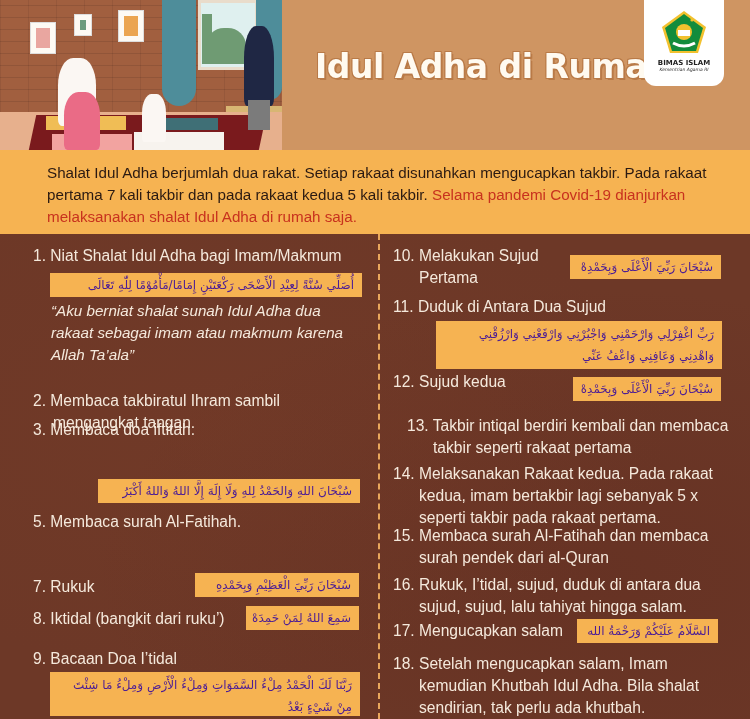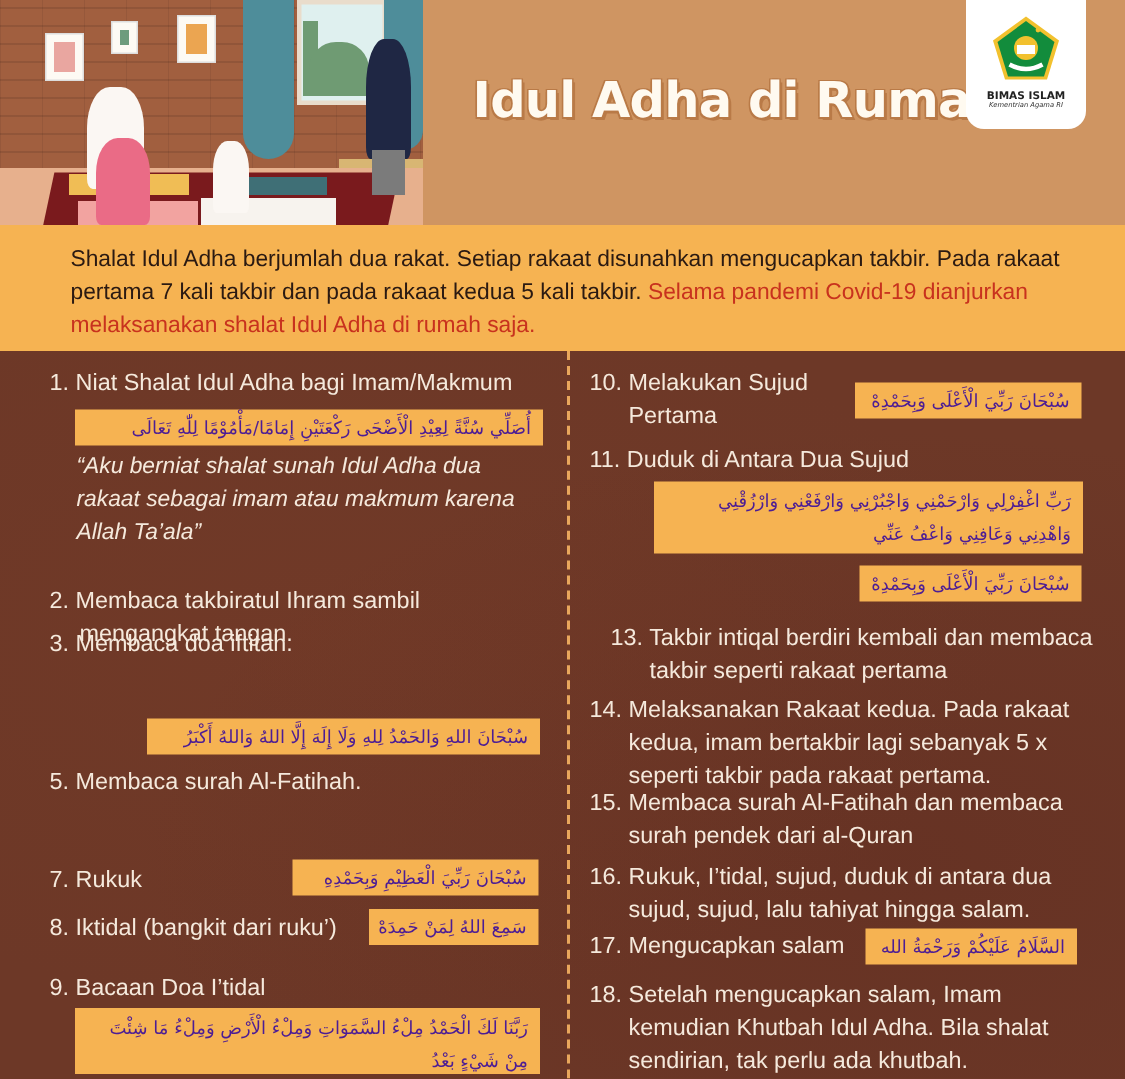--- a/index.html
+++ b/index.html
@@ -147,20 +147,24 @@
   <div class="item hang2" style="left:393px;top:11px;width:160px;">
     <span>10.</span>
     <span>Melakukan Sujud Pertama</span>
   </div>
   <div class="ar" style="left:570px;top:21px;width:151px;">سُبْحَانَ رَبِّيَ الْأَعْلَى وَبِحَمْدِهْ</div>
   <div class="item" style="left:393px;top:62px;">
     <span>11.</span>
     <span>Duduk di Antara Dua Sujud</span>
   </div>
   <div class="ar ml" style="left:436px;top:87px;width:286px;height:48px;">رَبِّ اغْفِرْلِي وَارْحَمْنِي وَاجْبُرْنِي وَارْفَعْنِي وَارْزُقْنِي وَاهْدِنِي وَعَافِنِي وَاعْفُ عَنِّي</div>
+  <div class="item" style="left:393px;top:137px;">
+    <span>12.</span>
+    <span>Sujud kedua</span>
+  </div>
   <div class="ar" style="left:573px;top:143px;width:148px;">سُبْحَانَ رَبِّيَ الْأَعْلَى وَبِحَمْدِهْ</div>
   <div class="item hang2" style="left:393px;top:181px;width:340px;margin-left:14px;">
     <span>13.</span>
     <span>Takbir intiqal berdiri kembali dan membaca takbir seperti rakaat pertama</span>
   </div>
   <div class="item hang2" style="left:393px;top:229px;width:340px;">
     <span>14.</span>
     <span>Melaksanakan Rakaat kedua. Pada rakaat kedua, imam bertakbir lagi sebanyak 5 x seperti takbir pada rakaat pertama.</span>
   </div>
   <div class="item hang2" style="left:393px;top:291px;width:340px;">

